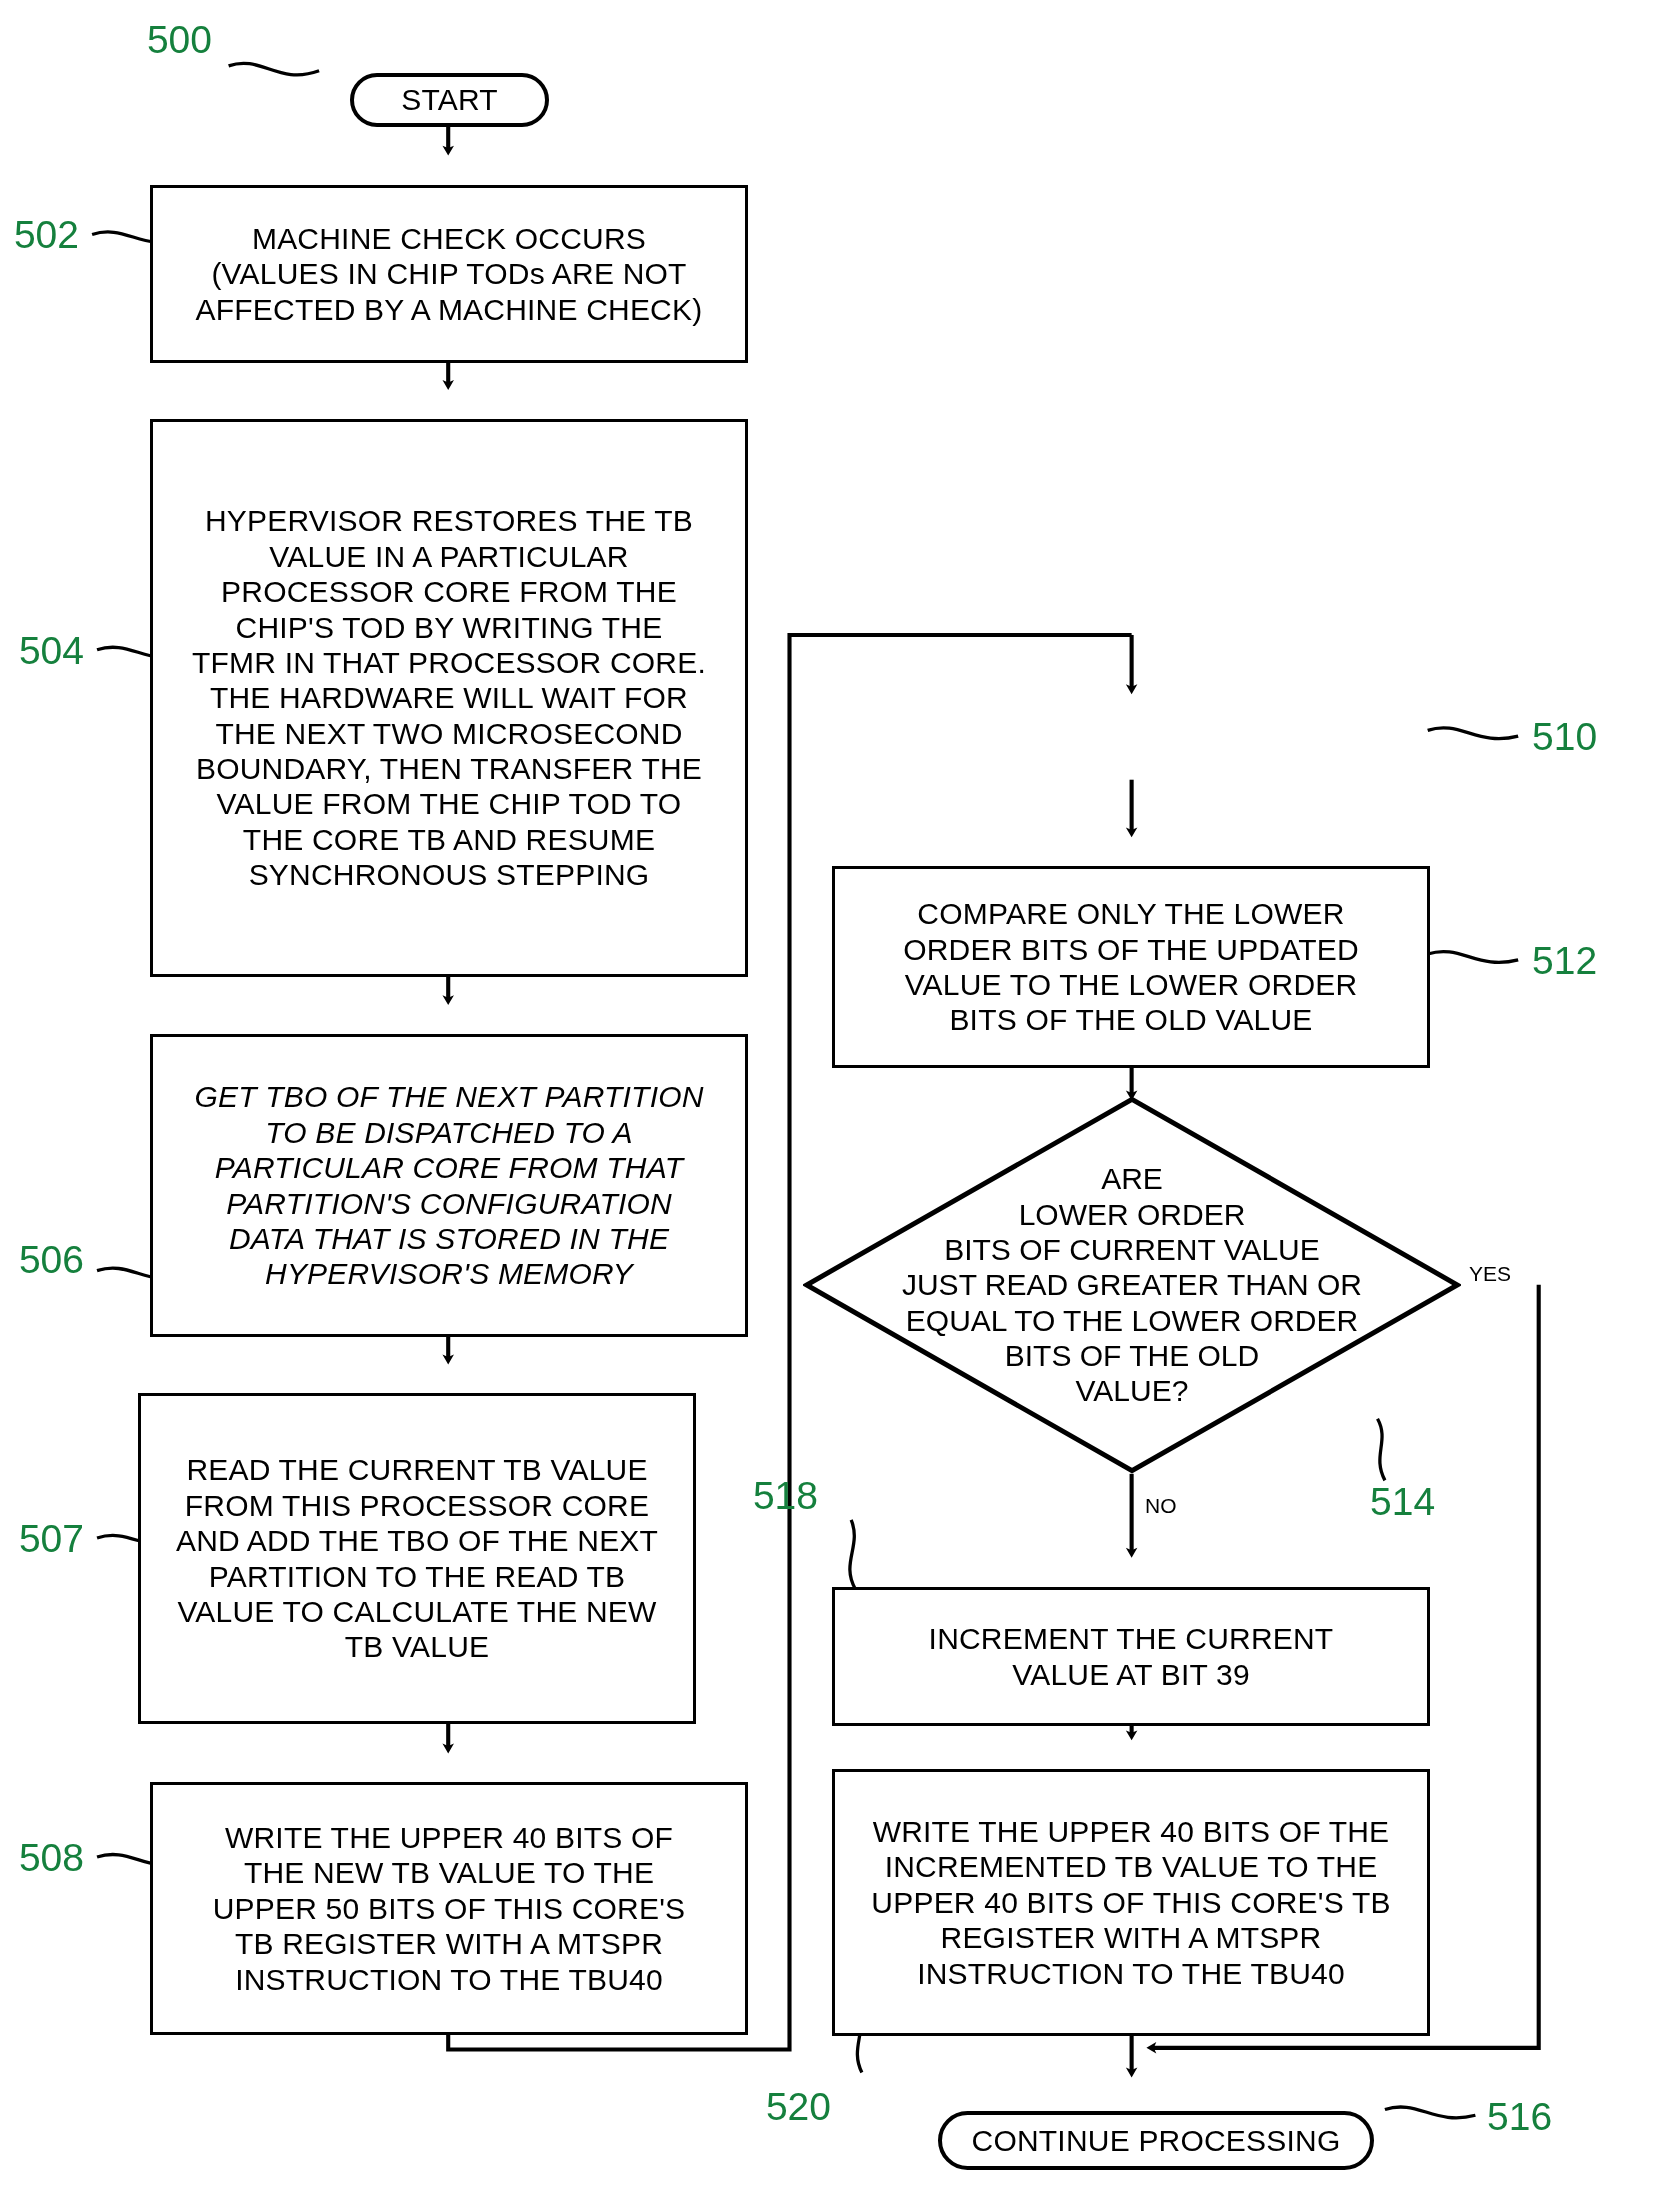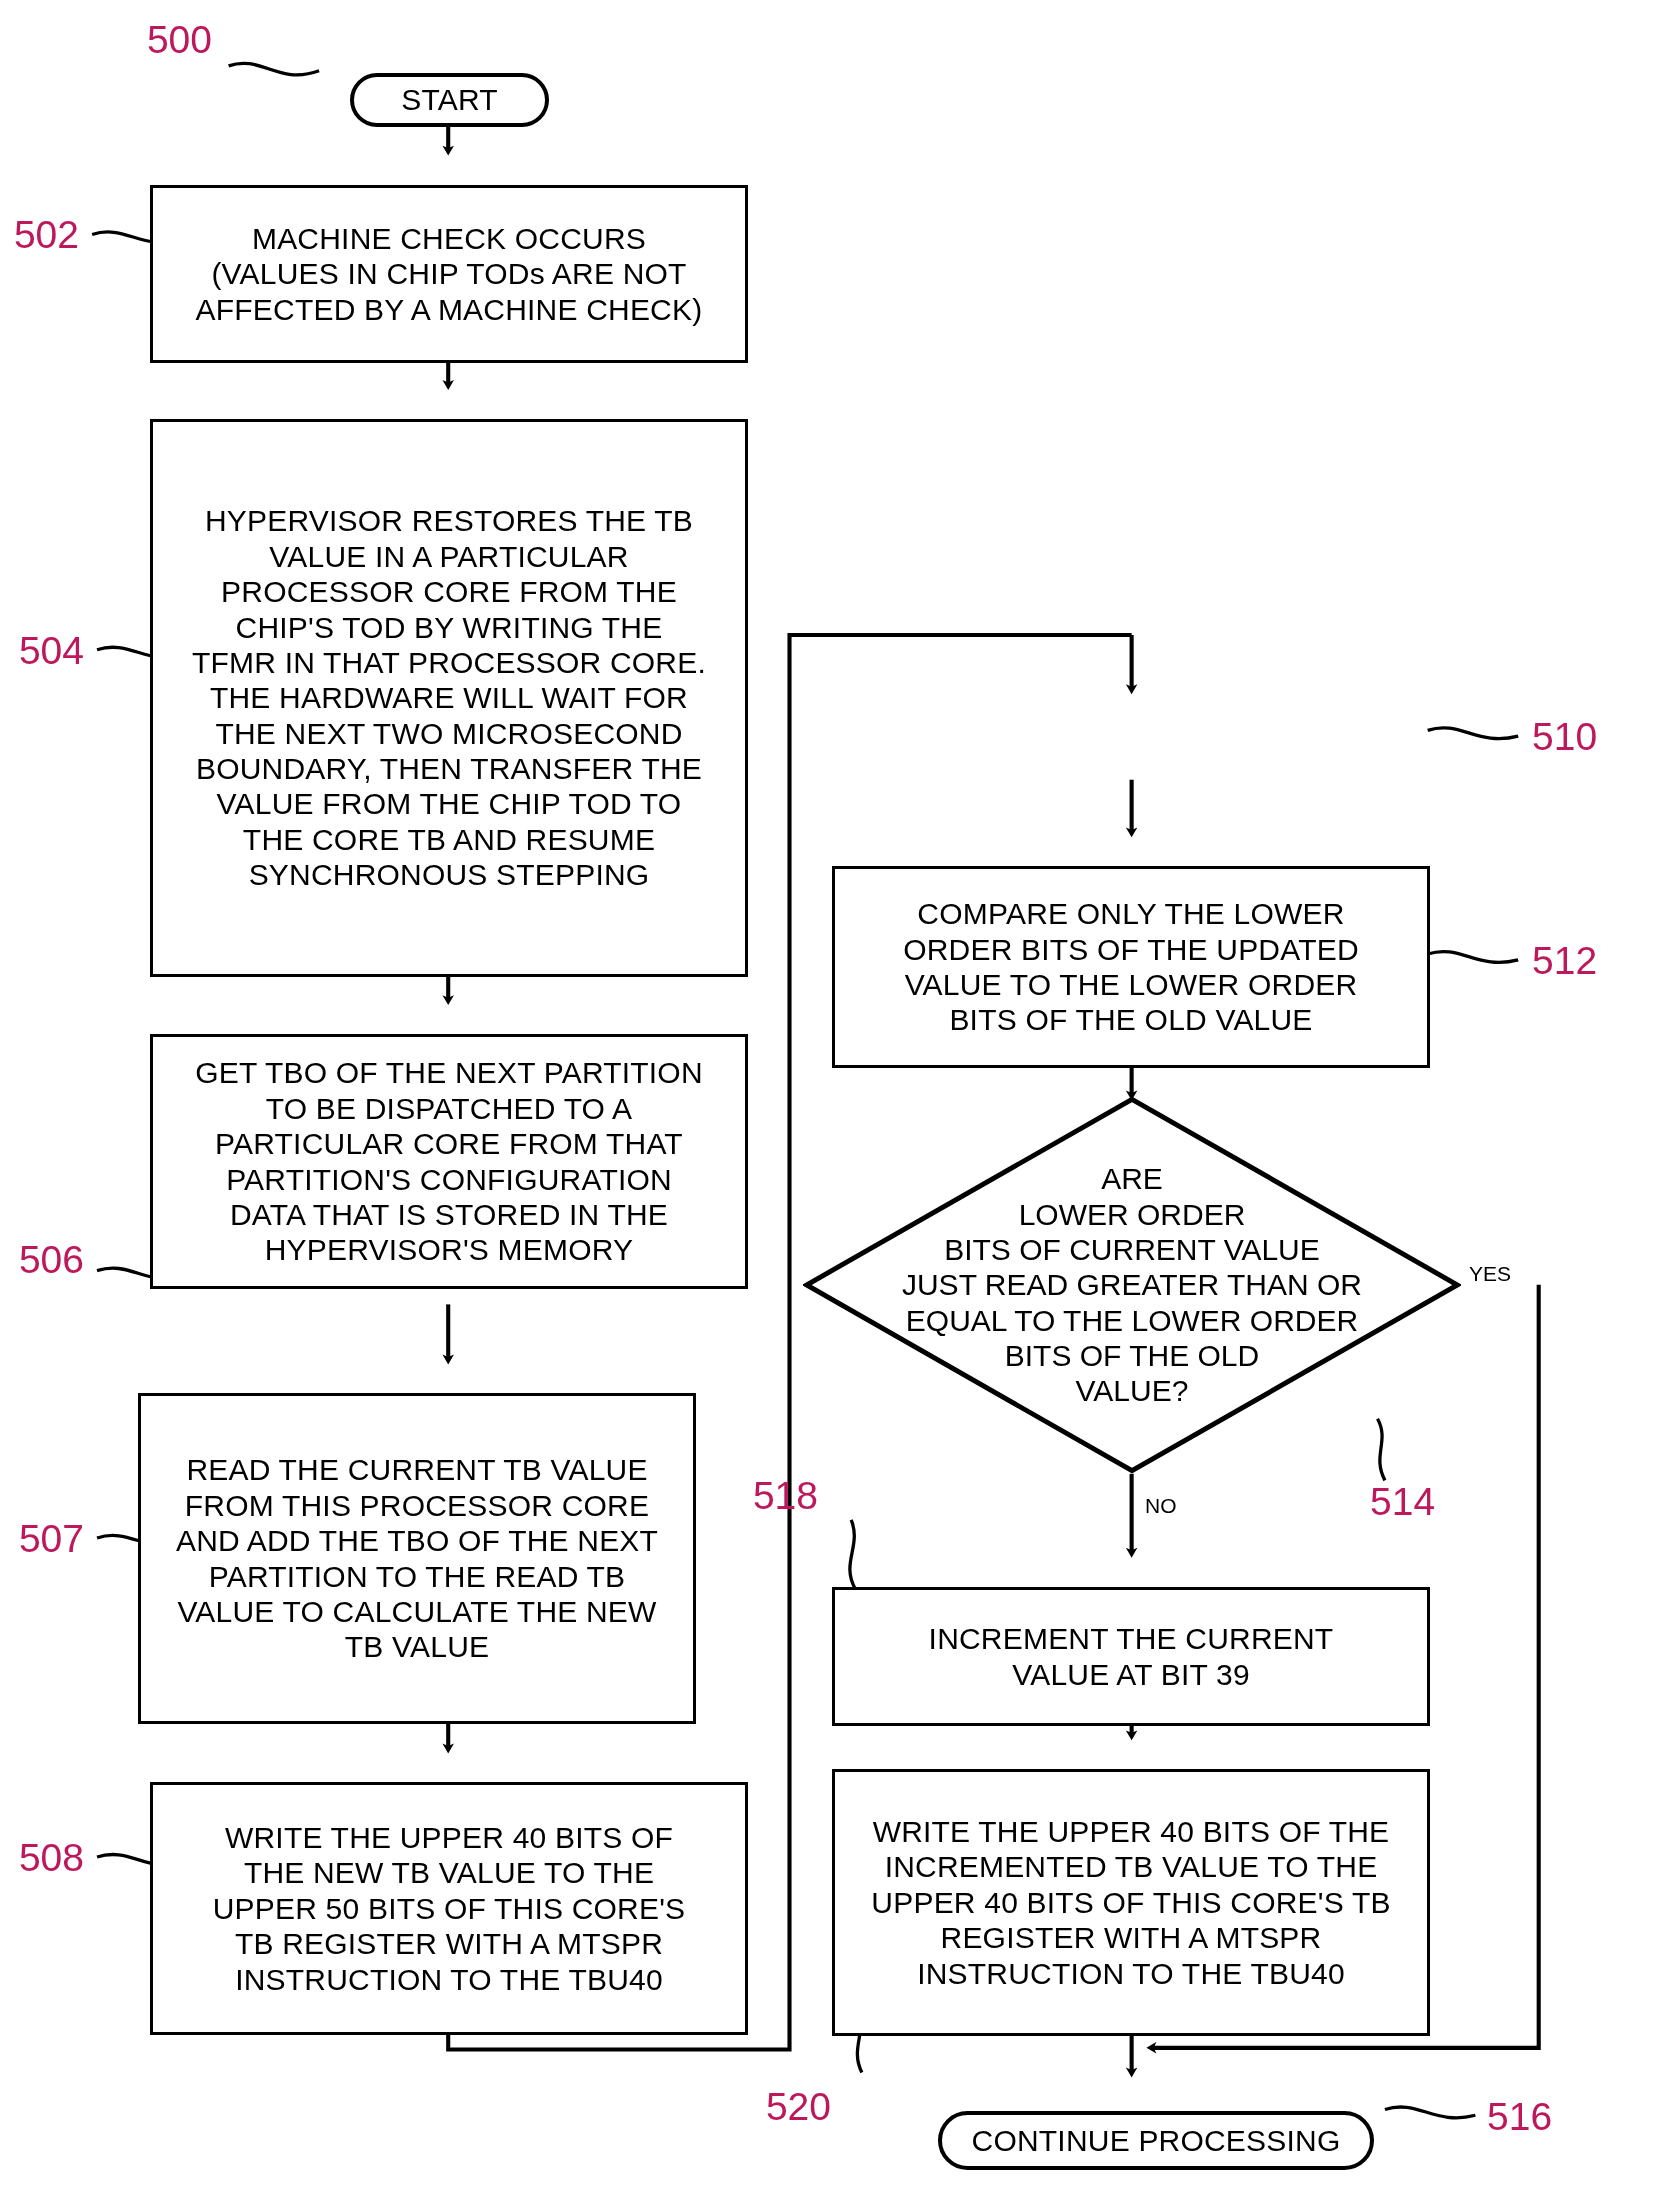--- a/index.html
+++ b/index.html
@@ -64,21 +64,21 @@
   }
   .diamond svg {
     position: absolute;
     left: 0;
     top: 0;
   }
   .ref {
     position: absolute;
     font-size: 39px;
     line-height: 1;
-    color: #be185d;
+    color: #15803d;
     white-space: nowrap;
   }
   .branch-label {
     position: absolute;
     font-size: 21px;
     line-height: 1;
     white-space: nowrap;
   }
 </style>
 </head>
@@ -168,21 +168,21 @@
 THE HARDWARE WILL WAIT FOR
 THE NEXT TWO MICROSECOND
 BOUNDARY, THEN TRANSFER THE
 VALUE FROM THE CHIP TOD TO
 THE CORE TB AND RESUME
 SYNCHRONOUS STEPPING</span>
   </div>
 
   <div class="ref" style="left:84px; top:1259px; transform:translate(-100%,-50%);">506</div>
 
-  <div class="node" style="left:150px; top:1002px; width:598px; height:255px;">
+  <div class="node" style="left:150px; top:1002px; width:598px; height:303px;font-style:italic;">
     <span>GET TBO OF THE NEXT PARTITION
 TO BE DISPATCHED TO A
 PARTICULAR CORE FROM THAT
 PARTITION'S CONFIGURATION
 DATA THAT IS STORED IN THE
 HYPERVISOR'S MEMORY</span>
   </div>
 
   <div class="ref" style="left:84px; top:1538px; transform:translate(-100%,-50%);">507</div>
 

